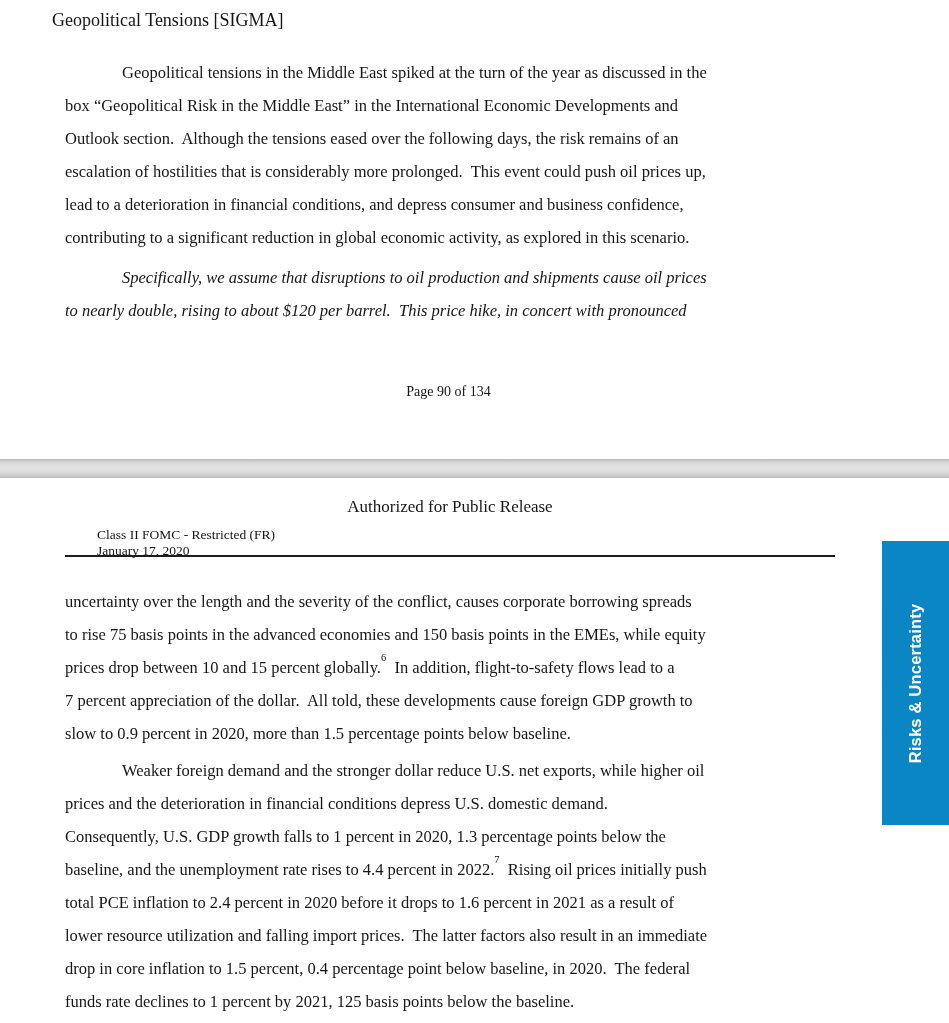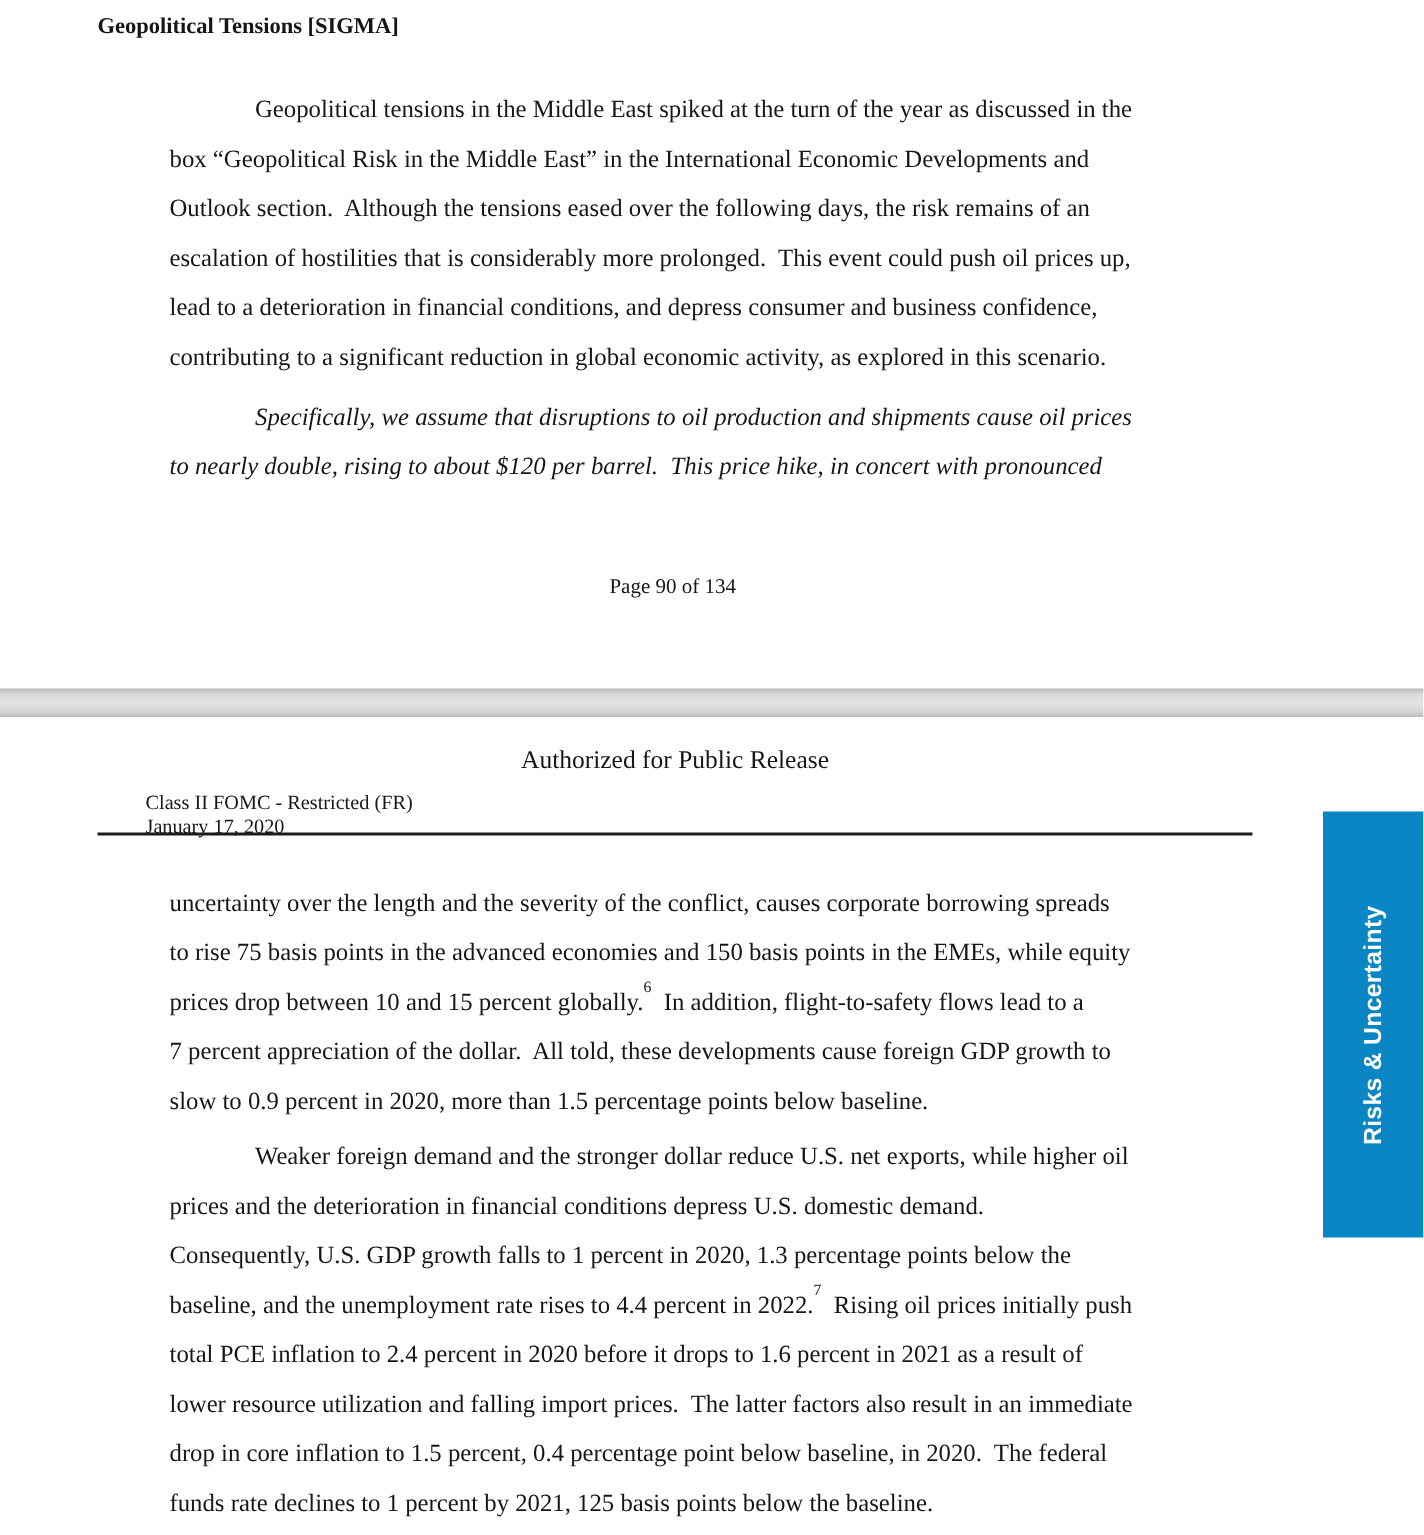--- a/index.html
+++ b/index.html
@@ -12,26 +12,26 @@
   .page-top { top: 0; height: 459px; }
   .page-bottom { top: 478px; height: 545px; }
 
   .page-divider {
     position: absolute; left: 0; top: 459px; width: 949px; height: 19px;
     background: linear-gradient(to bottom,
       #b9b9b9 0%, #d7d7d7 18%, #e3e3e3 45%, #e0e0e0 60%, #d2d2d2 82%, #bcbcbc 100%);
   }
 
   .heading {
-    position: absolute; left: 65px; top: 10px;
-    font-size: 15px; font-weight: 700; white-space: pre;
+    position: absolute; left: 52px; top: 10px;
+    font-size: 18px; font-weight: 400; white-space: pre;
   }
 
   .para { position: absolute; left: 65px; width: 790px; }
-  .line { font-size: 16.5px; line-height: 33px; height: 33px; white-space: pre; margin-left: 48px; }
+  .line { font-size: 16.5px; line-height: 33px; height: 33px; white-space: pre; }
   .indent { padding-left: 57px; }
   sup.fnote { font-size: 10.5px; line-height: 0; position: relative; top: -6px; }
 
   .p1-para1 { top: 56px; }
   .p1-para2 { top: 261px; font-style: italic; }
 
   .page-footer {
     position: absolute; left: 65px; top: 384px; width: 767px;
     text-align: center; font-size: 14px;
   }

